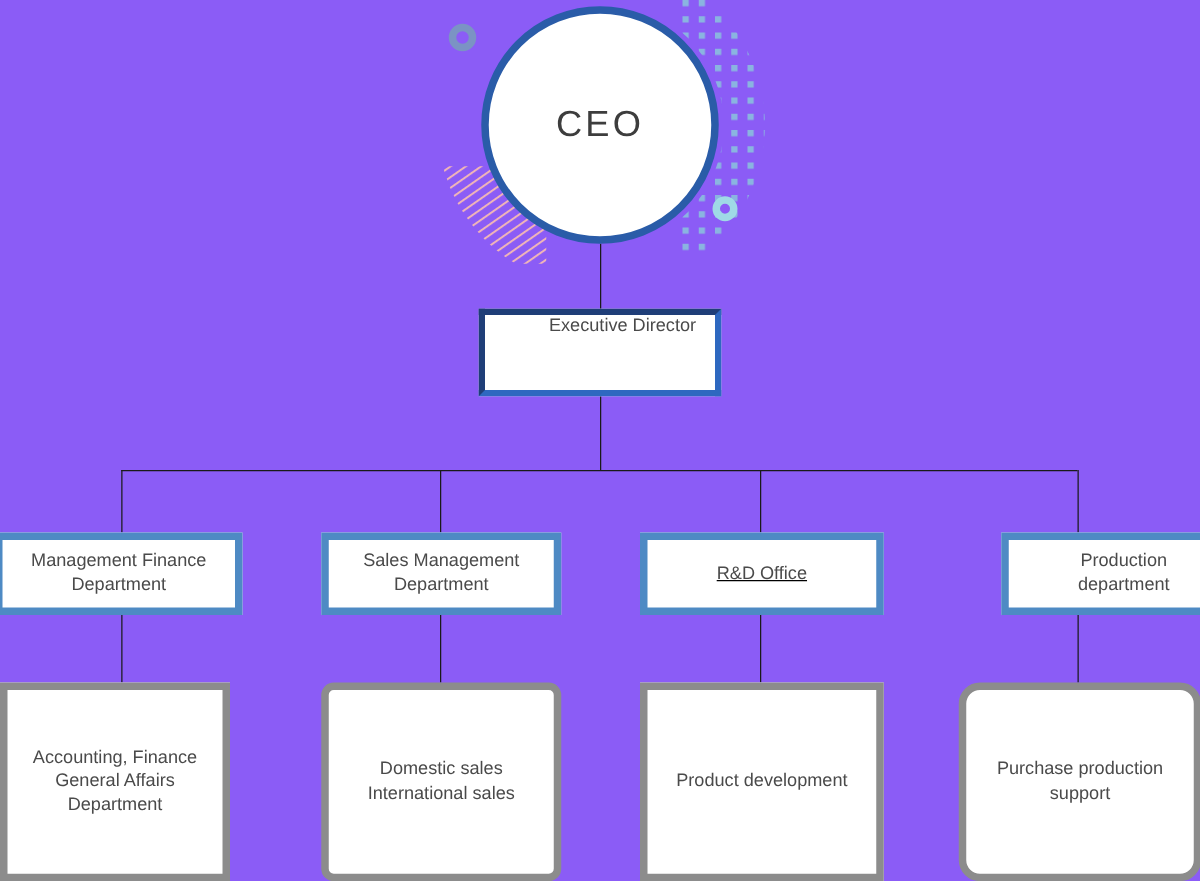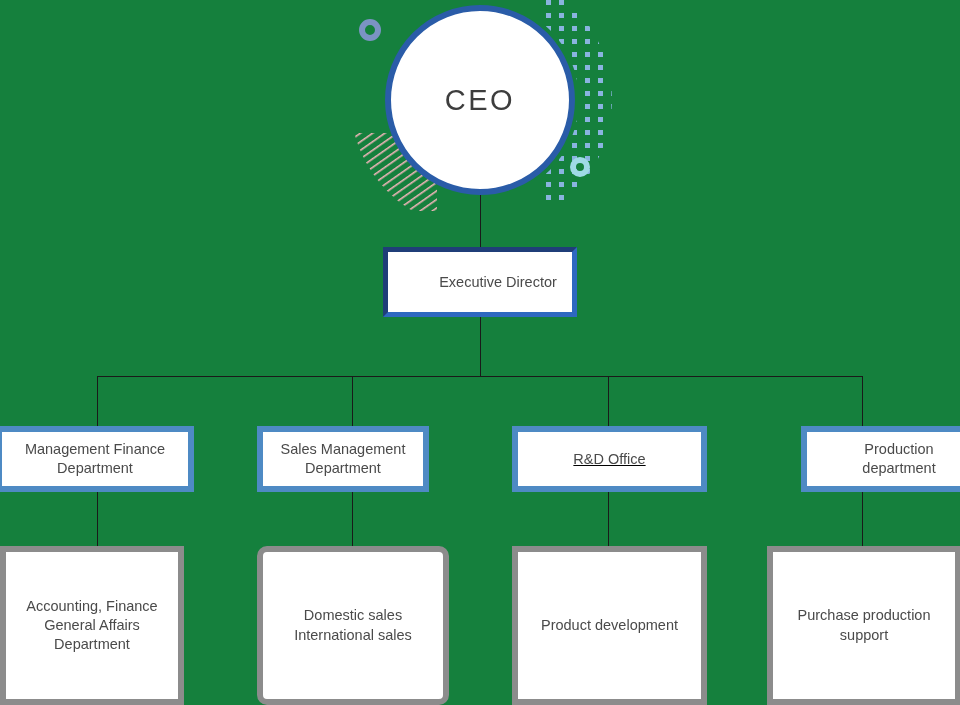--- a/index.html
+++ b/index.html
@@ -12,21 +12,21 @@
   body {
     font-family: "Liberation Sans", "DejaVu Sans", sans-serif;
     -webkit-font-smoothing: antialiased;
   }
 
   #org-chart {
     position: relative;
     width: 960px;
     height: 705px;
     overflow: hidden;
-    background: #15803d;
+    background: #8b5cf6;
   }
 
   
   .decor-layer {
     position: absolute;
     inset: 0;
     pointer-events: none;
   }
 
   
@@ -66,21 +66,20 @@
     left: 383px;
     top: 247px;
     width: 194px;
     height: 70px;
     background: #ffffff;
     border-top: 5px solid #1f3e78;
     border-left: 5px solid #1f3e78;
     border-right: 5px solid #2e68c0;
     border-bottom: 5px solid #2e68c0;
     display: flex;
-    align-items: center;
     justify-content: center;
     z-index: 4;
     padding-left: 36px;
   }
   .exec-label {
     font-size: 14.5px;
     color: #4a4a4a;
     text-align: center;
     line-height: 1.25;
   }
@@ -99,21 +98,21 @@
   }
   .dept-label {
     font-size: 14.5px;
     color: #4a4a4a;
     text-align: center;
     line-height: 1.28;
     padding: 0 6px;
   }
 
   .dept-0 { left: -4px;  width: 198px; }
-  .dept-1 { left: 257px; width: 172px; }
+  .dept-1 { left: 257px; width: 192px; }
   .dept-2 { left: 512px; width: 195px; text-decoration: underline; }
   .dept-3 { left: 801px; width: 196px; }
 
   
   .func-node {
     position: absolute;
     top: 546px;
     height: 159px;
     background: #ffffff;
     border: 6px solid #8c8c8c;
@@ -126,21 +125,21 @@
     font-size: 14.5px;
     color: #4a4a4a;
     text-align: center;
     line-height: 1.32;
     padding: 0 8px;
   }
 
   .func-0 { left: 0;   width: 184px; }
   .func-1 { left: 257px; width: 192px; border-radius: 10px; }
   .func-2 { left: 512px; width: 195px; }
-  .func-3 { left: 767px; width: 194px; }
+  .func-3 { left: 767px; width: 194px; border-radius: 17px; }
 
   
   .ring {
     position: absolute;
     border-radius: 50%;
   }
   .ring-topleft {
     left: 359px;
     top: 19px;
     width: 22px;

